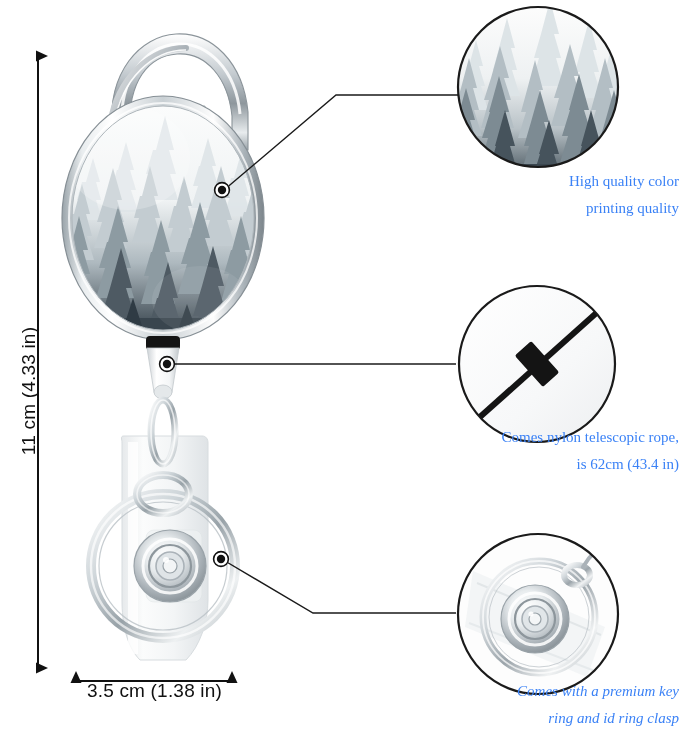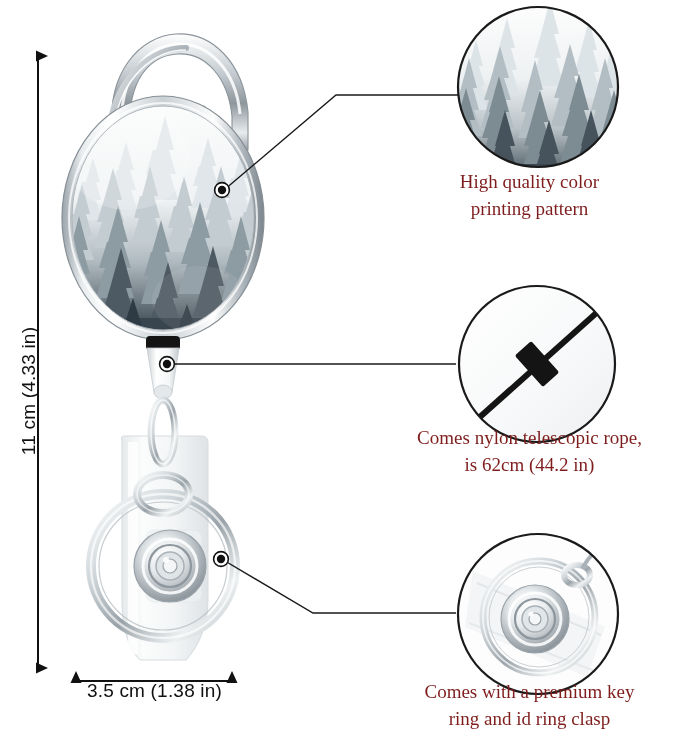--- a/index.html
+++ b/index.html
@@ -37,30 +37,30 @@
   #width-label {
     left: 52px;
     top: 680px;
     width: 205px;
     text-align: center;
   }
 
   
   .caption {
     font-family: "Liberation Serif", serif;
-    font-size: 19px;
+    font-size: 15px;
     line-height: 27px;
-    color: #7f1d1d;
-    text-align: center;
+    color: #3b82f6;
+    text-align: right;
     width: 299px;
     left: 380px;
   }
   #caption-1 { top: 168px; }
   #caption-2 { top: 424px; }
-  #caption-3 { top: 678px; }
+  #caption-3 { top: 678px; font-style: italic; }
 
   .caption-line { display: block; }
 
   svg { display: block; }
 </style>
 </head>
 <body>
 
 <div id="page">
 
@@ -391,26 +391,26 @@
         <circle cx="80" cy="88" r="13" fill="#e1e6e9" stroke="#a9b1b7" stroke-width="1.6"></circle>
         <circle cx="80" cy="88" r="6" fill="#f4f6f7" stroke="#99a2a8" stroke-width="1.2"></circle>
         <circle cx="76" cy="83" r="2.6" fill="#ffffff" opacity="0.9"></circle>
       </g>
     </g>
     <circle cx="83" cy="83" r="80" fill="none" stroke="#1a1a1a" stroke-width="2.2"></circle>
   </svg>
 
   <div class="abs caption" id="caption-1">
     <span class="caption-line">High quality color</span>
-    <span class="caption-line">printing pattern</span>
+    <span class="caption-line">printing quality</span>
   </div>
 
   <div class="abs caption" id="caption-2">
     <span class="caption-line">Comes nylon telescopic rope,</span>
-    <span class="caption-line">is 62cm (44.2 in)</span>
+    <span class="caption-line">is 62cm (43.4 in)</span>
   </div>
 
   <div class="abs caption" id="caption-3">
     <span class="caption-line">Comes with a premium key</span>
     <span class="caption-line">ring and id ring clasp</span>
   </div>
 
 </div>
 
 </body></html>

